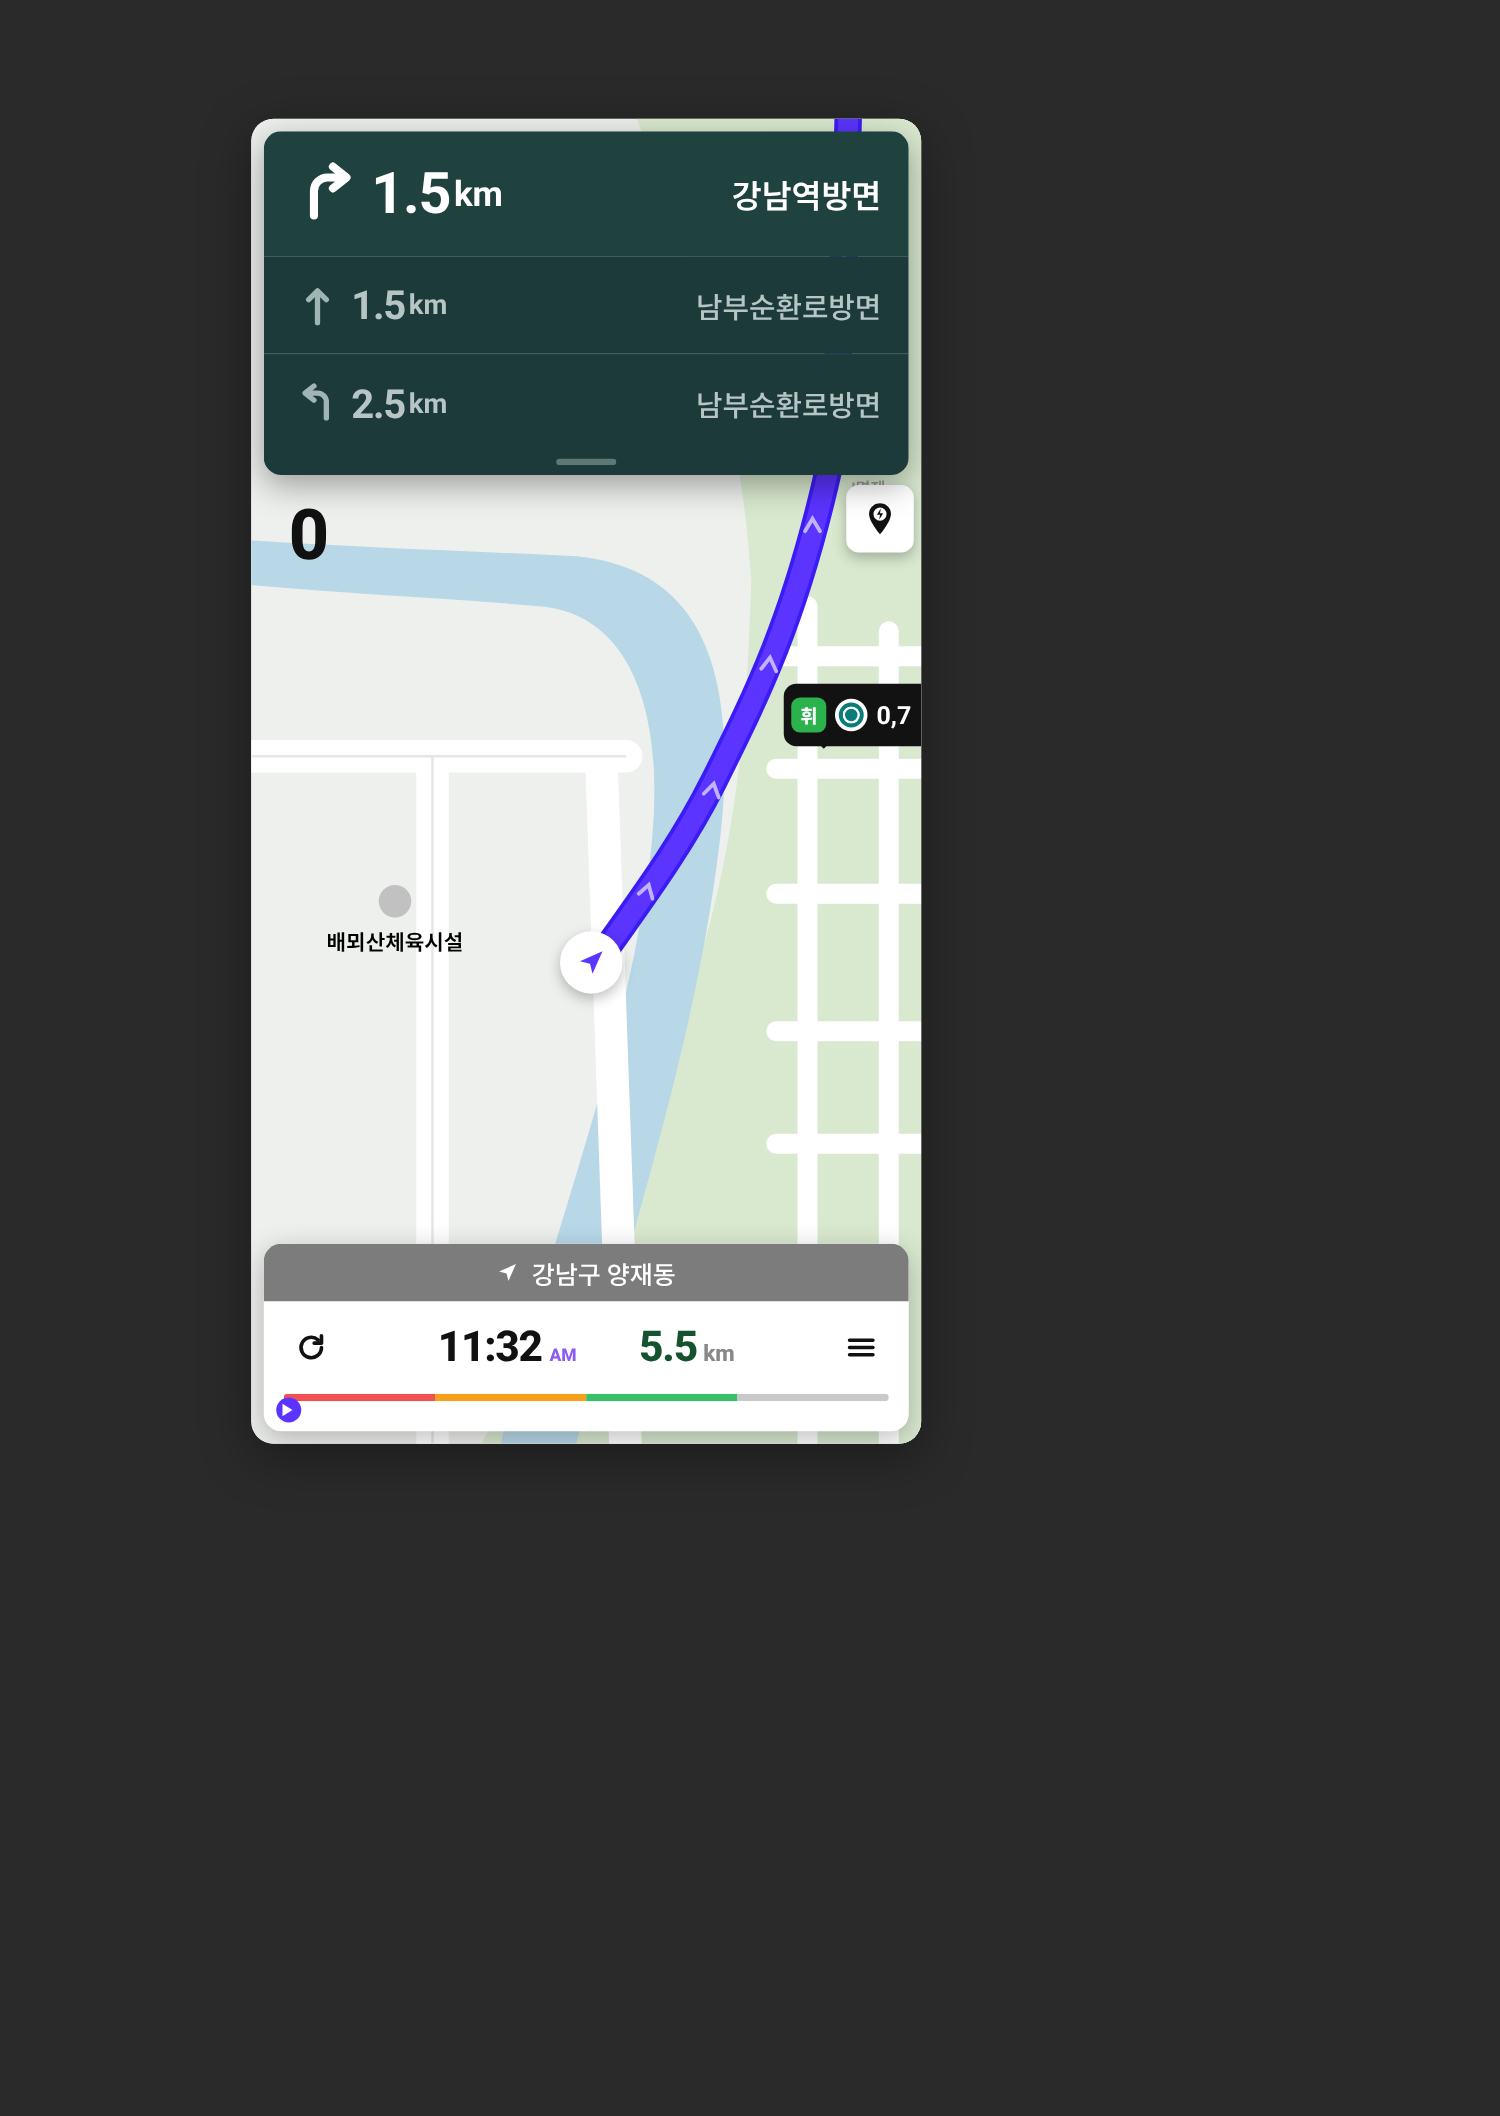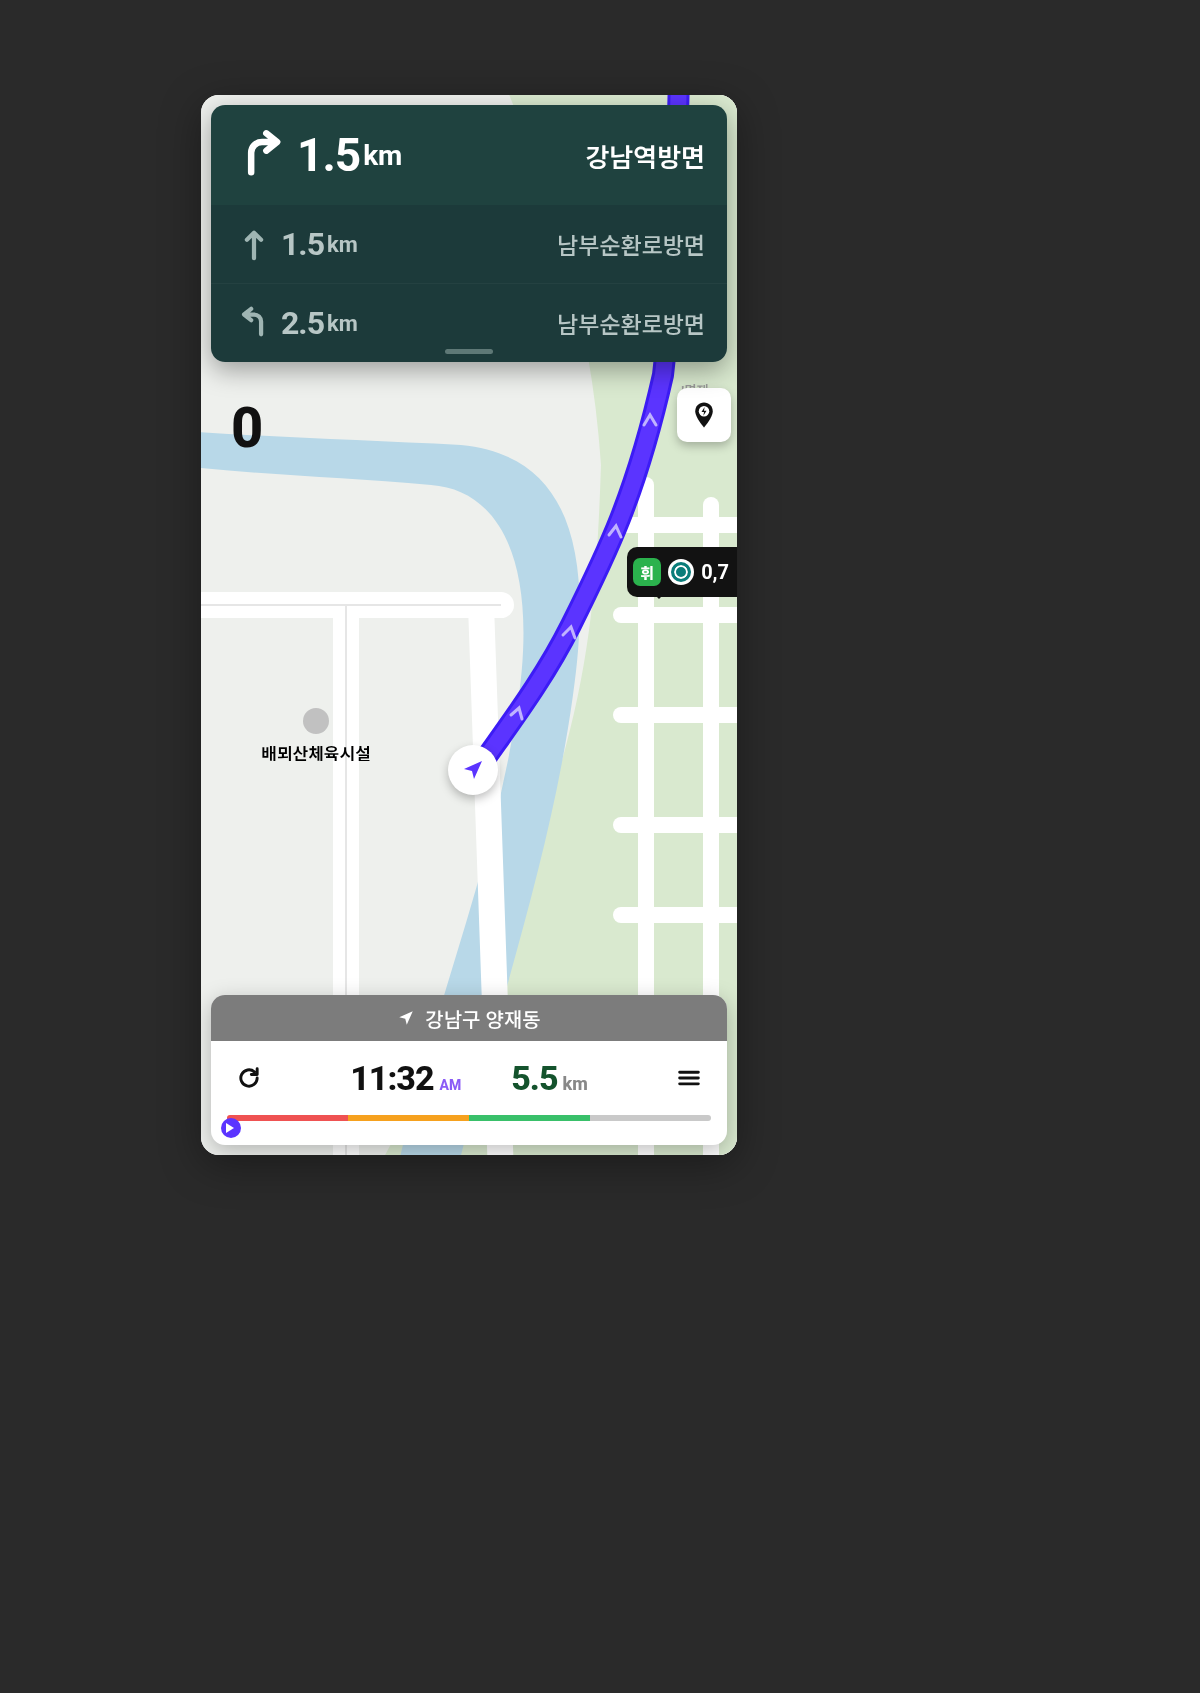--- a/index.html
+++ b/index.html
@@ -312,21 +312,21 @@
     <div class="dir-row dir-sub">
       <span class="dir-icon">
         <svg viewBox="0 0 24 24">
             <path d="M12 22 V5 M7 9 l5-5 5 5" fill="none" stroke="#9fb5b3" stroke-width="3" stroke-linecap="round" stroke-linejoin="round"></path>
           </svg>
       </span>
       <span class="dir-dist">1.5</span>
       <span class="dir-unit">km</span>
       <span class="dir-dest">남부순환로방면</span>
     </div>
-    <div class="dir-row dir-sub" style="position:relative;padding-bottom:0;">
+    <div class="dir-row dir-sub" style="position:relative;padding-bottom:18px;">
       <span class="dir-icon">
         <svg viewBox="0 0 24 24">
             <path d="M17 20 V11 a5 5 0 0 0-5-5 H7 M10 2 5 6 l5 4" fill="none" stroke="#9fb5b3" stroke-width="3" stroke-linecap="round" stroke-linejoin="round"></path>
           </svg>
       </span>
       <span class="dir-dist">2.5</span>
       <span class="dir-unit">km</span>
       <span class="dir-dest">남부순환로방면</span>
       <span class="dir-handle"></span>
     </div>

